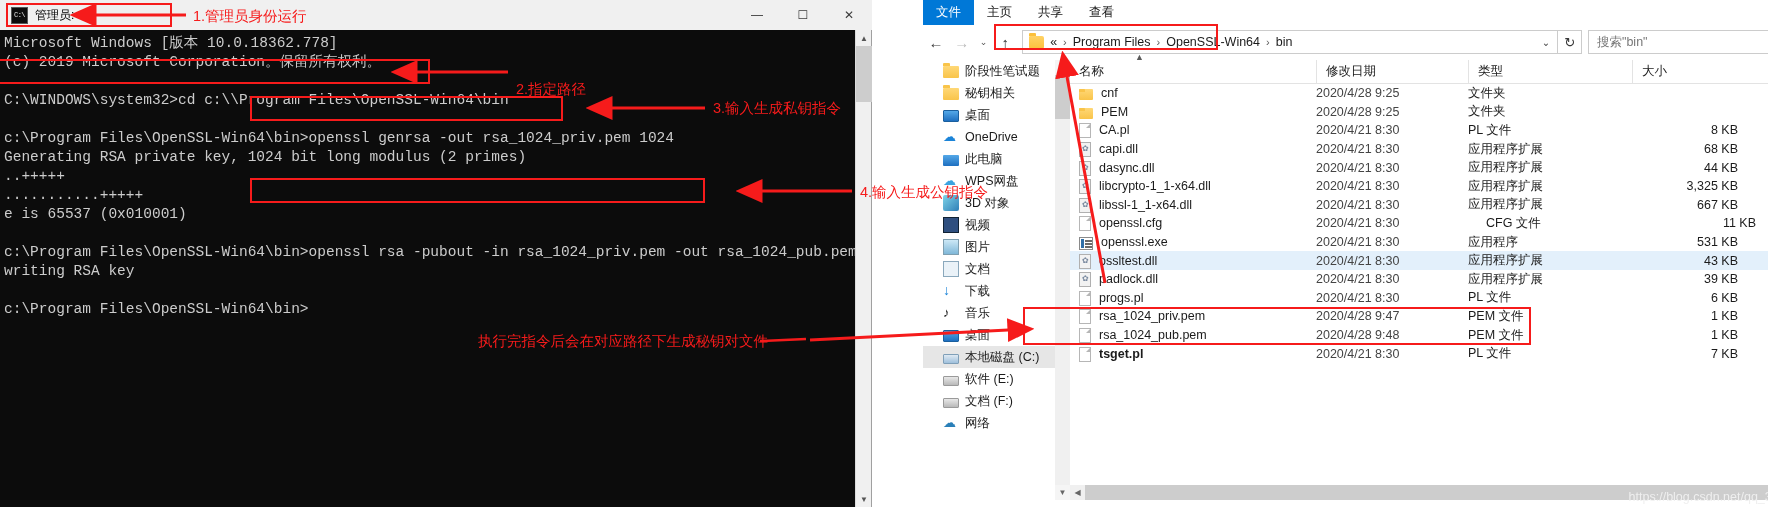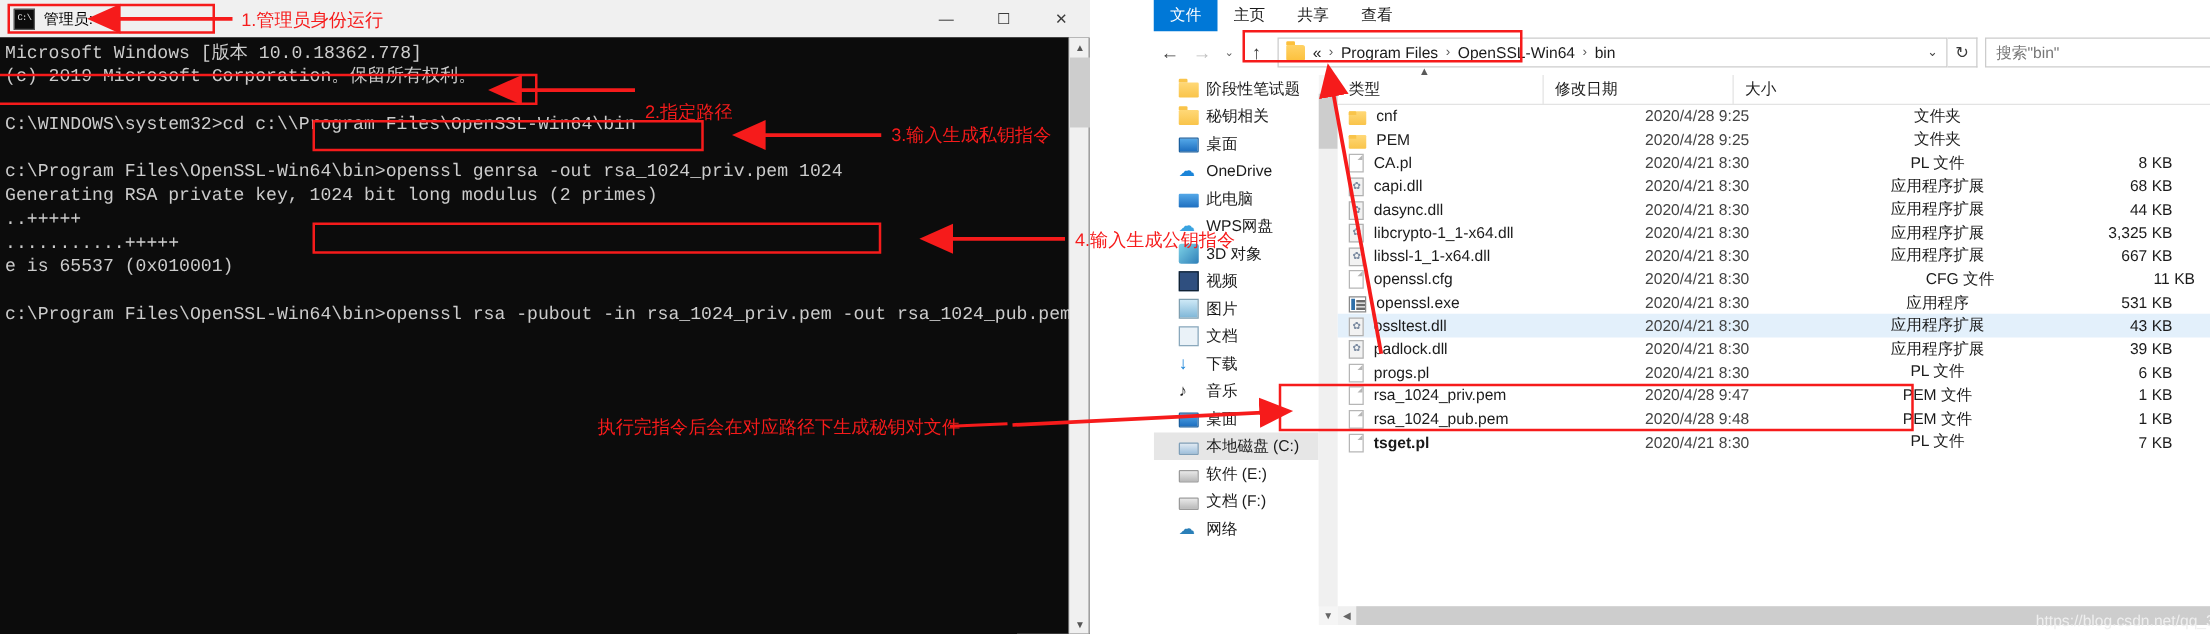--- a/index.html
+++ b/index.html
@@ -207,21 +207,21 @@
   .fi-folder { background: linear-gradient(#ffd877, #f9c44a); border-radius:1px; height:11px; margin-top:3px; width:14px;}
   .fi-folder:before { content:""; position:absolute; top:0px; left:0; width:6px; height:3px; background:#f9c44a; border-radius:1px 1px 0 0;}
   .fi-file { background:#fff; border:1px solid #b6b6b6; height:15px; width:12px; margin-top:1px;}
   .fi-file:after { content:""; position:absolute; right:0px; top:0px; border-width:0 0 4px 4px; border-style:solid; border-color: transparent transparent #b6b6b6 transparent;}
   .fi-dll { background:#f2f2f2; border:1px solid #b0b0b0; height:15px; width:12px; margin-top:1px;}
   .fi-dll:before { content:"\273F"; position:absolute; left:2px; top:1px; font-size:8px; color:#7a8aa0;}
   .fi-exe { background:#ffffff; border:1px solid #8a8a8a; height:13px; width:14px; margin-top:2px;}
   .fi-exe:before { content:""; position:absolute; left:1px; top:1px; width:3px; height:9px; background:#2f6fa8;}
   .fi-exe:after { content:""; position:absolute; left:5px; top:2px; width:7px; height:2px; background:#6a6a6a; box-shadow: 0 3px 0 #6a6a6a, 0 6px 0 #6a6a6a;}
   .fdate { width: 152px; color: #444; }
-  .ftype { width: 164px; color: #1b1b1b; text-align: center; }
+  .ftype { width: 164px; color: #1b1b1b; }
   .fsize { width: 120px; color: #1b1b1b; text-align: right; padding-right: 14px; }
 
   
   #ex-hscroll {
     position: absolute; left: 147px; bottom: 7px; width: 736px; height: 15px;
     background: #f0f0f0; display:flex; align-items:center;
   }
   #ex-hscroll .harrow { width:15px; height:15px; display:flex; align-items:center; justify-content:center; font-size:8px; color:#666;}
   #ex-hscroll .hthumb { height:15px; background:#cdcdcd; flex:1; margin:0; }
 
@@ -262,21 +262,23 @@
         <div class="cmdline blank">&nbsp;</div>
         <div class="cmdline">C:\WINDOWS\system32&gt;cd c:\\Program Files\OpenSSL-Win64\bin</div>
         <div class="cmdline blank">&nbsp;</div>
         <div class="cmdline">c:\Program Files\OpenSSL-Win64\bin&gt;openssl genrsa -out rsa_1024_priv.pem 1024</div>
         <div class="cmdline">Generating RSA private key, 1024 bit long modulus (2 primes)</div>
         <div class="cmdline">..+++++</div>
         <div class="cmdline">...........+++++</div>
         <div class="cmdline">e is 65537 (0x010001)</div>
         <div class="cmdline blank">&nbsp;</div>
         <div class="cmdline">c:\Program Files\OpenSSL-Win64\bin&gt;openssl rsa -pubout -in rsa_1024_priv.pem -out rsa_1024_pub.pem</div>
+        <div class="cmdline">writing RSA key</div>
         <div class="cmdline blank">&nbsp;</div>
+        <div class="cmdline">c:\Program Files\OpenSSL-Win64\bin&gt;</div>
       </div>
     <div id="cmd-scroll">
       <div class="arrow">▲</div>
       <div class="thumb"></div>
       <div class="arrow bot">▼</div>
     </div>
   </div>
 
   <div id="explorer">
 
@@ -309,22 +311,23 @@
       </div>
       <div id="crumb-refresh">↻</div>
       <div id="search-box">
         <span>搜索"bin"</span>
         <span class="mag">🔍</span>
       </div>
     </div>
 
     <div id="ex-sortmark">▲</div>
     <div id="ex-colheader">
+        <div class="colh" style="width: 246px;">名称</div>
+        <div class="colh" style="width: 152px;">修改日期</div>
         <div class="colh" style="width: 164px;">类型</div>
-        <div class="colh" style="width: 152px;">修改日期</div>
         <div class="colh" style="width: 120px;">大小</div>
       </div>
 
     <div id="ex-sidebar">
         <div class="side-item">
           <span class="side-icon ic-folder"></span>
           <span>阶段性笔试题</span>
         </div>
         <div class="side-item">
           <span class="side-icon ic-folder"></span>

